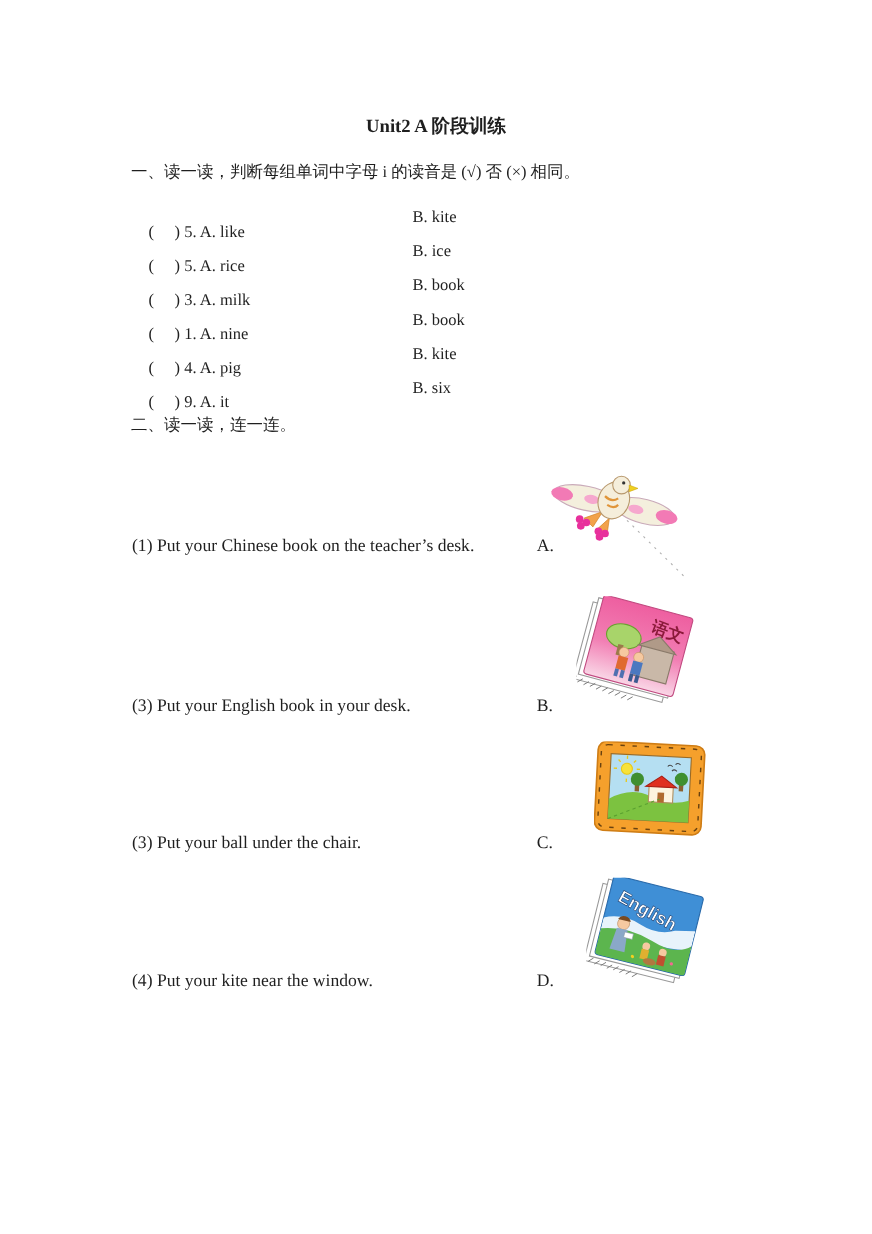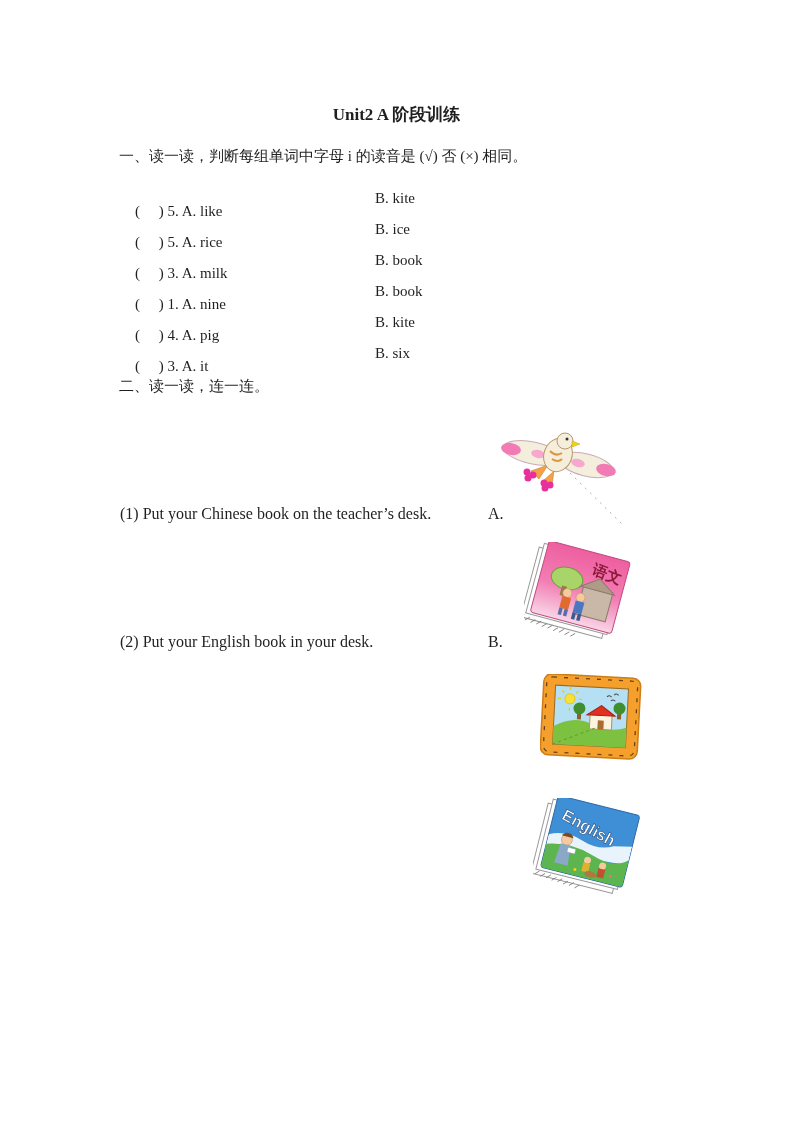--- a/index.html
+++ b/index.html
@@ -55,21 +55,21 @@
   </div>
   <div class="row" style="top:279px">
     <span>(     )</span><span> 1. A. nine</span>
     <span class="colb">B. book</span>
   </div>
   <div class="row" style="top:310px">
     <span>(     )</span><span> 4. A. pig</span>
     <span class="colb">B. kite</span>
   </div>
   <div class="row" style="top:341px">
-    <span>(     )</span><span> 3. A. it</span>
+    <span>(     )</span><span> 9. A. it</span>
     <span class="colb">B. six</span>
   </div>
 
   <div class="s-heading s2h">二、读一读，连一连。</div>
 
   <div class="pic" style="left:498px;top:425px;width:135px;height:105px">
     <svg viewBox="0 0 135 105">
       <path d="M72 48 L126 101" stroke="#b0b0b0" stroke-width="1" stroke-dasharray="2 5" fill="none"></path>
       <ellipse cx="35" cy="28" rx="30" ry="11" fill="#f4efdd" stroke="#c9aab9" transform="rotate(12 35 28)"></ellipse>
       <ellipse cx="13" cy="24" rx="10" ry="6" fill="#f27ab5" transform="rotate(12 13 24)"></ellipse>
@@ -88,21 +88,21 @@
         <circle cx="29" cy="47" r="3.5"></circle>
           <circle cx="35" cy="50" r="3.5"></circle>
           <circle cx="30" cy="53" r="3.5"></circle>
         <circle cx="46" cy="58" r="3.5"></circle>
           <circle cx="52" cy="60" r="3.5"></circle>
           <circle cx="47" cy="63" r="3.5"></circle>
       </g>
     </svg>
   </div>
 
-  <div class="match-row" style="top:505px">
+  <div class="match-row" style="top:488px">
     <span>(1) Put your Chinese book on the teacher’s desk.</span>
     <span class="letter">A.</span>
   </div>
 
   <div class="pic" style="left:524px;top:542px;width:110px;height:100px">
     <svg viewBox="0 0 110 100">
       <defs>
         <linearGradient id="pinkGrad" x1="0" y1="0" x2="0" y2="1">
           <stop offset="0" stop-color="#ee5fa0"></stop>
             <stop offset="0.55" stop-color="#f27fb4"></stop>
@@ -130,21 +130,21 @@
           <rect x="54" y="59" width="9" height="12" fill="#4a78c0"></rect>
           <rect x="54" y="71" width="3.5" height="7" fill="#3a5a90"></rect>
             <rect x="59.5" y="71" width="3.5" height="7" fill="#3a5a90"></rect>
         </g>
         <text x="62" y="29" font-size="15" font-weight="bold" fill="#8b1a3a" transform="rotate(6 62 29)" font-family="'Liberation Sans',sans-serif">语文</text>
       </g>
     </svg>
   </div>
 
   <div class="match-row" style="top:633px">
-    <span>(2) Put your English book in your desk.</span>
+    <span>(3) Put your English book in your desk.</span>
     <span class="letter">B.</span>
   </div>
 
   <div class="pic" style="left:540px;top:674px;width:102px;height:86px">
     <svg viewBox="0 0 102 86">
       <g transform="rotate(3 51 43)">
         <rect x="2" y="2" width="97" height="81" rx="8" fill="#f5a02c" stroke="#cf7d15" stroke-width="1.5"></rect>
         <rect x="5" y="5" width="91" height="75" rx="6" fill="none" stroke="#6a4210" stroke-width="1.3" stroke-dasharray="4 7"></rect>
         <rect x="14" y="13" width="73" height="59" fill="#b5dff2" stroke="#9a6a25"></rect>
         <circle cx="29" cy="26" r="5" fill="#f7e23a" stroke="#e8c818"></circle>
@@ -156,20 +156,24 @@
         <rect x="77" y="36" width="4" height="8" fill="#8a6030"></rect>
           <circle cx="79" cy="33" r="6" fill="#3f8f2f"></circle>
         <rect x="50" y="40" width="22" height="15" fill="#fdf4e0" stroke="#b09060"></rect>
         <polygon points="47,41 61,31 75,41" fill="#e03020" stroke="#a82015"></polygon>
         <rect x="58" y="46" width="6" height="9" fill="#b06a30"></rect>
         <path d="M14 72 L60 52" stroke="#5aa030" stroke-width="1" stroke-dasharray="3 3"></path>
       </g>
     </svg>
   </div>
 
+  <div class="match-row" style="top:758px">
+    <span>(3) Put your ball under the chair.</span>
+    <span class="letter">C.</span>
+  </div>
 
   <div class="pic" style="left:533px;top:798px;width:110px;height:96px">
     <svg viewBox="0 0 110 96">
       <defs>
         <clipPath id="enClip">
             <rect x="14" y="6" width="84" height="74" rx="3"></rect>
           </clipPath>
       </defs>
       <g transform="rotate(14 55 48)">
         <rect x="6" y="16" width="84" height="72" fill="#ffffff" stroke="#999999"></rect>
@@ -189,14 +193,18 @@
             <rect x="70.5" y="67" width="7" height="9" fill="#c05030"></rect>
           <ellipse cx="64" cy="75" rx="6" ry="3" fill="#b07840"></ellipse>
           <circle cx="48" cy="74" r="1.5" fill="#f2d020"></circle>
             <circle cx="84" cy="72" r="1.5" fill="#f26a90"></circle>
         </g>
         <text x="22" y="28" font-size="16" font-weight="bold" fill="#ffffff" stroke="#1a3a6b" stroke-width="0.5" transform="rotate(15 22 28)" font-family="'Liberation Sans',sans-serif">English</text>
       </g>
     </svg>
   </div>
 
+  <div class="match-row" style="top:883px">
+    <span>(4) Put your kite near the window.</span>
+    <span class="letter">D.</span>
+  </div>
 
 </div>
 
 </body></html>

